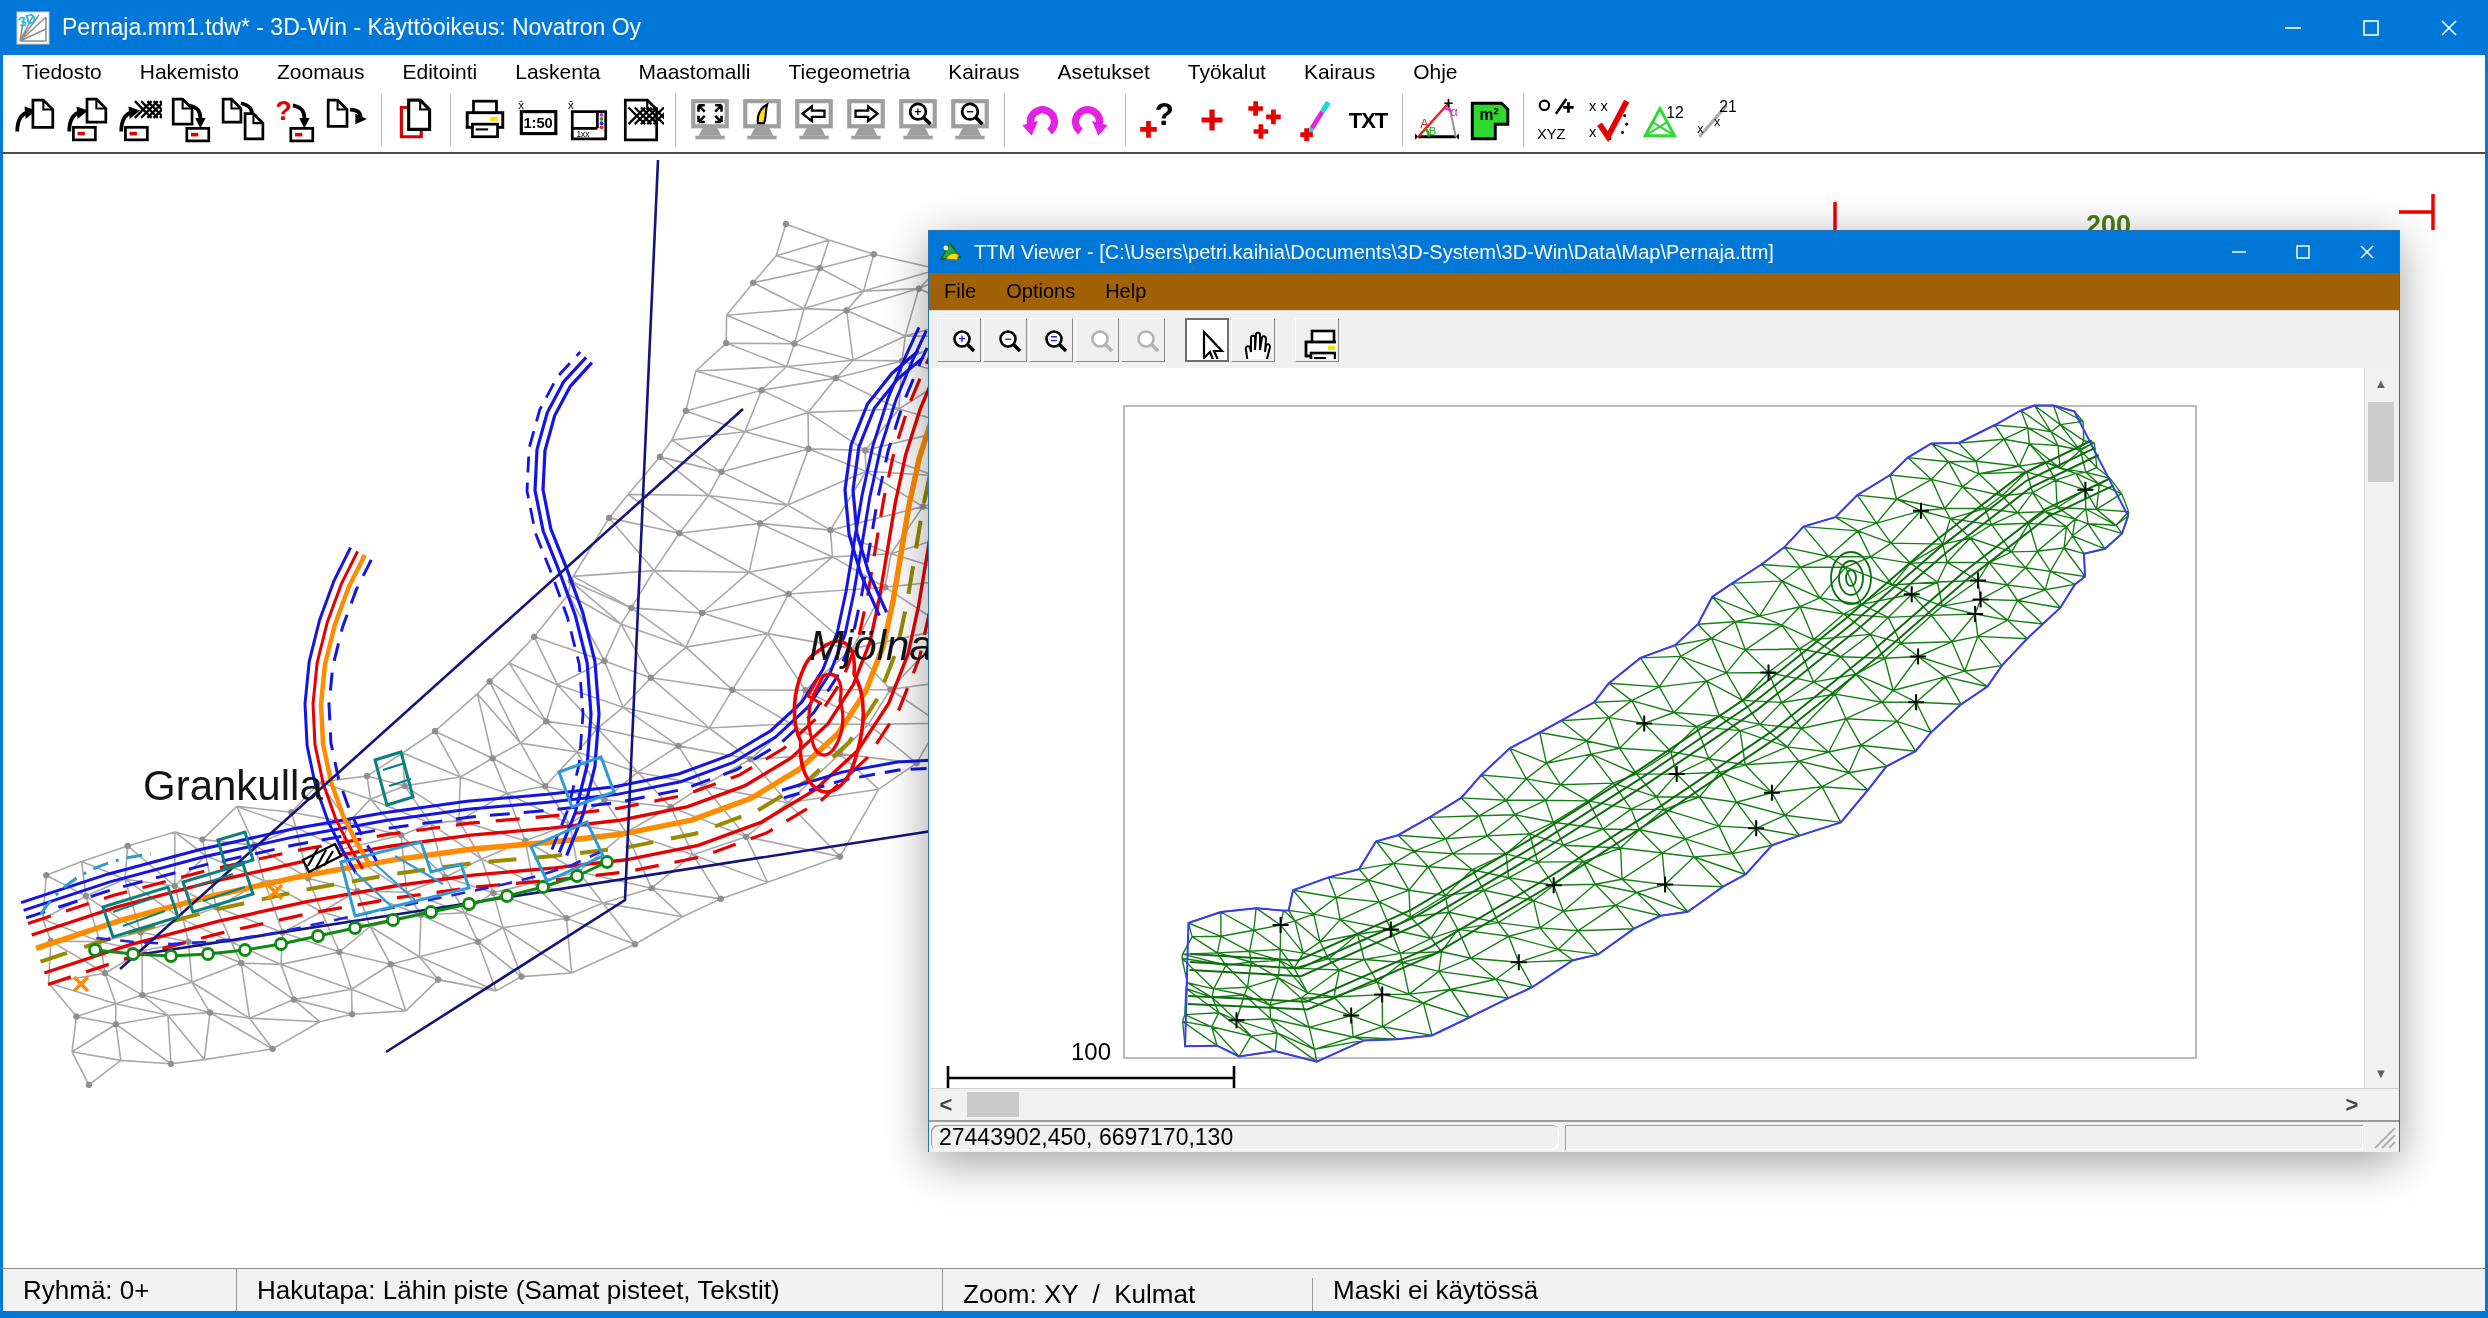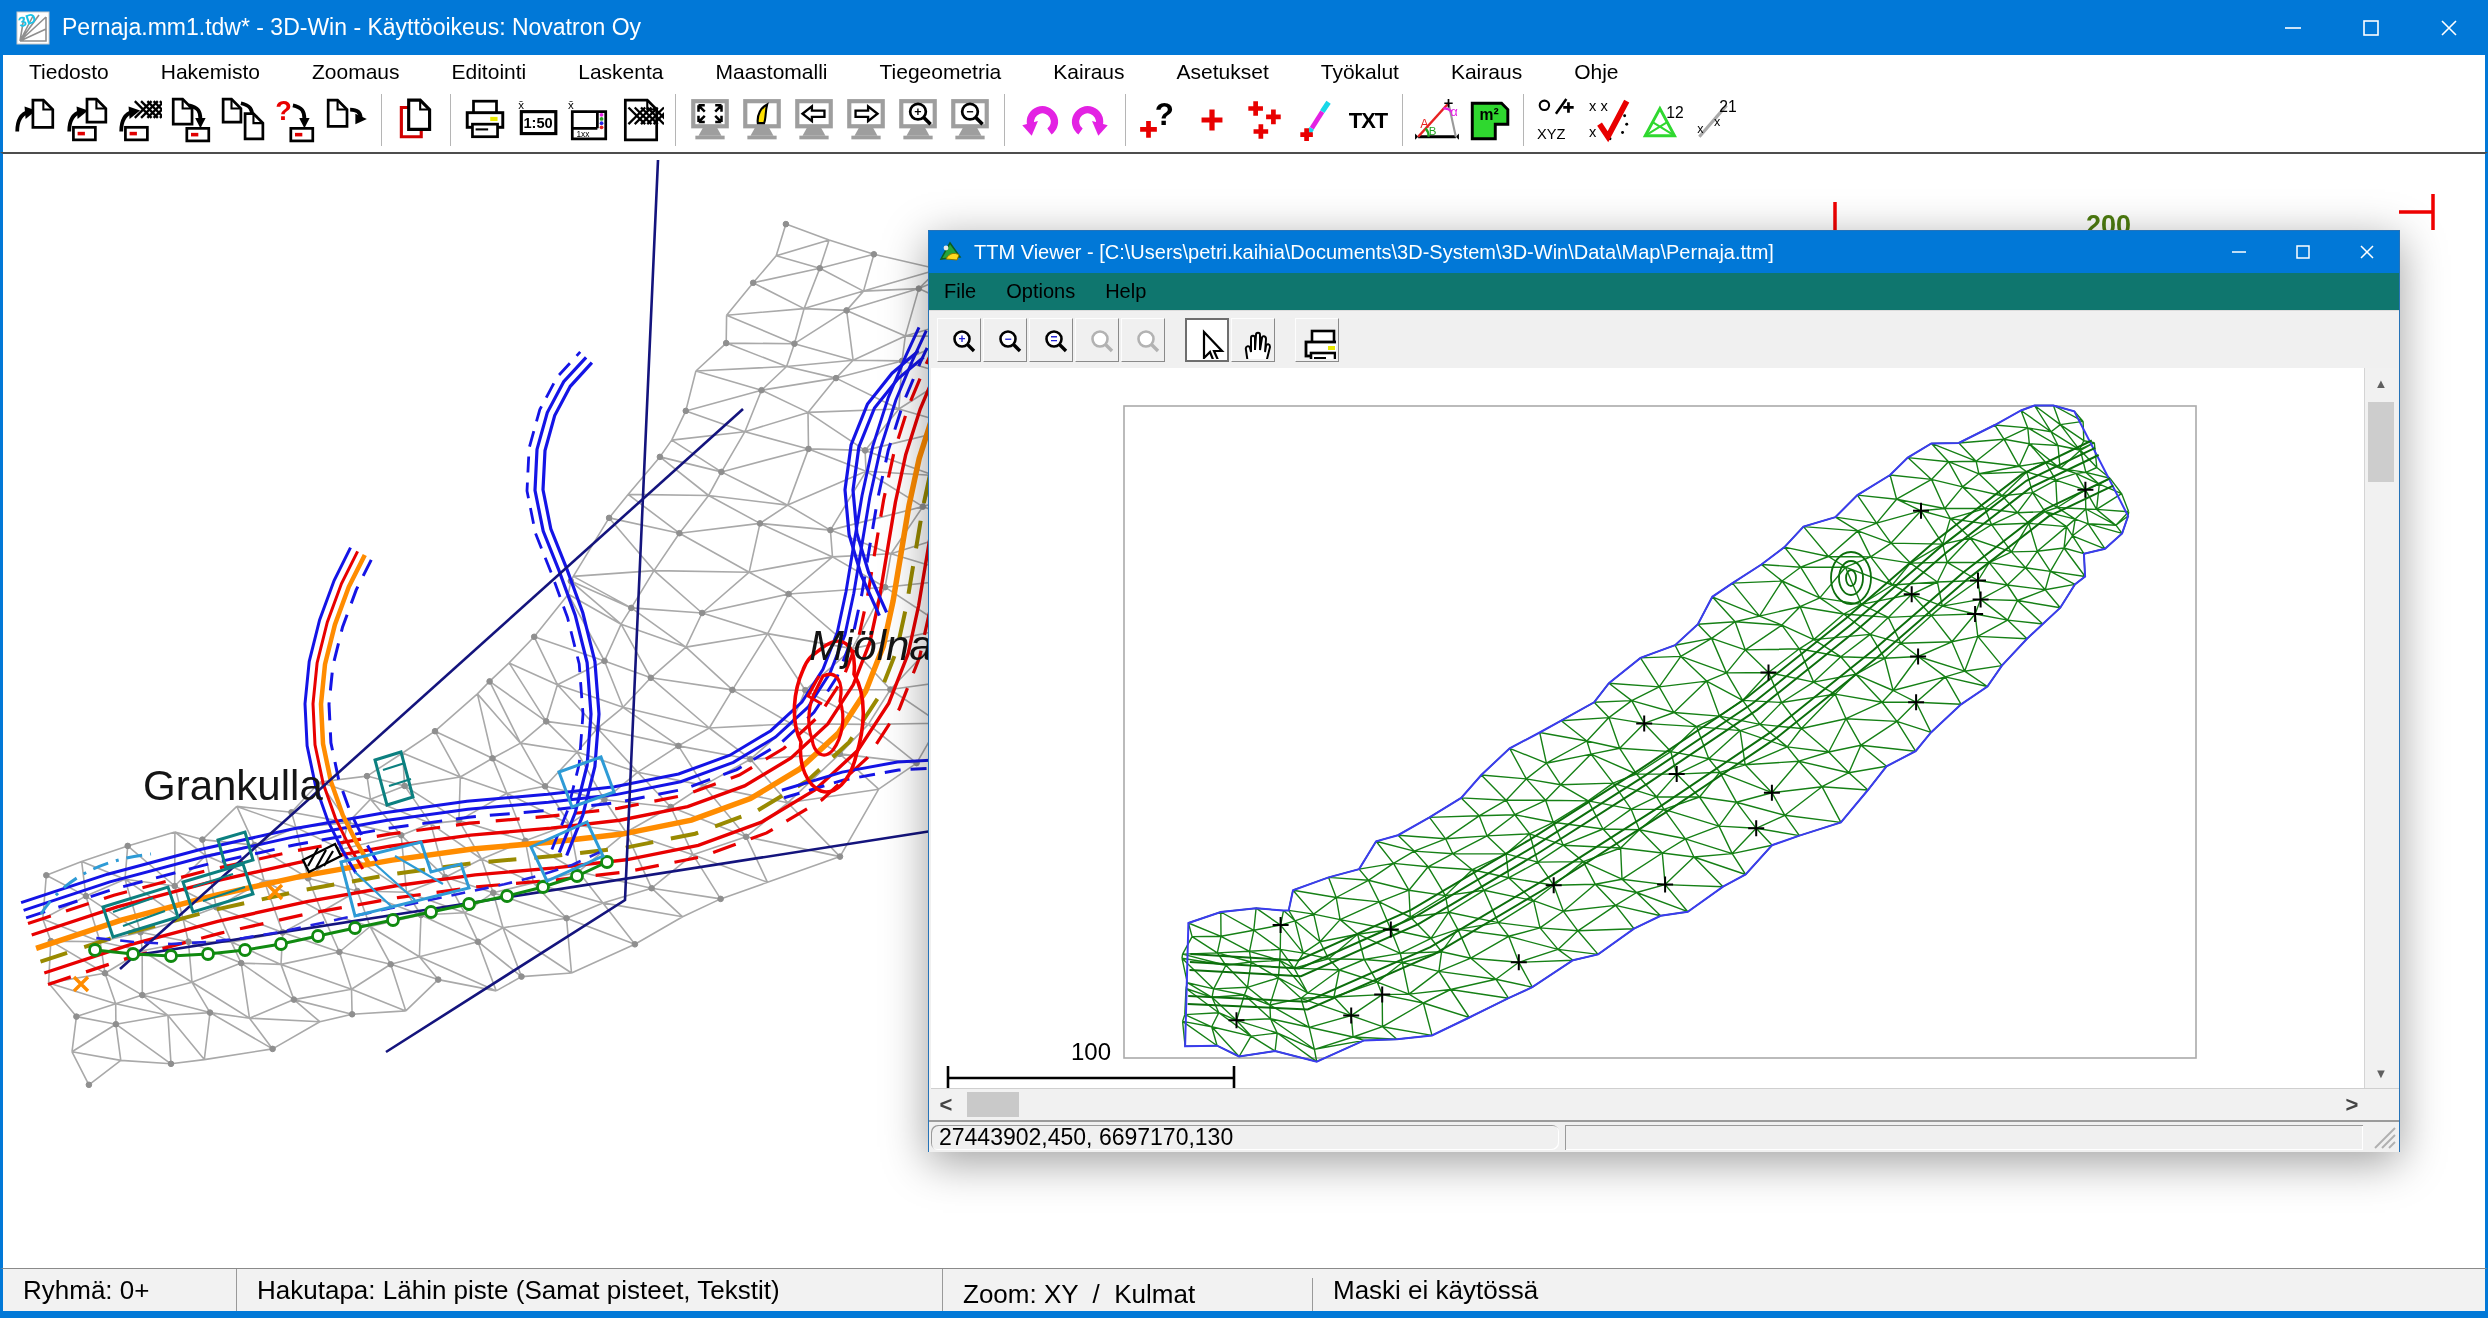--- a/index.html
+++ b/index.html
@@ -10,21 +10,21 @@
   #titlebar{position:absolute;left:0;top:0;width:2488px;height:55px;background:#0178d7;
     display:flex;align-items:center;color:#fff;}
   #titlebar .appicon{width:34px;height:34px;margin:0 12px 0 16px;flex:0 0 auto;}
   #titlebar .title{font-size:23px;white-space:pre;}
   #titlebar .winbtns{margin-left:auto;display:flex;height:55px;}
   .winbtn{width:78px;height:55px;display:flex;align-items:center;justify-content:center;}
 
   
   #menubar{position:absolute;left:0;top:55px;width:2488px;height:33px;background:#fff;
     display:flex;align-items:center;font-size:21px;color:#000;border-left:3px solid #0178d7;border-right:3px solid #0178d7;box-sizing:border-box;}
-  .menu-item{padding:0 26px;height:100%;display:flex;align-items:center;}
+  .menu-item{padding:0 19px;height:100%;display:flex;align-items:center;}
 
   
   #toolbar{position:absolute;left:0;top:88px;width:2488px;height:64px;background:#fff;
     display:flex;align-items:center;border-left:3px solid #0178d7;border-right:3px solid #0178d7;box-sizing:border-box;padding-left:6px;}
   .tb-group{display:flex;align-items:center;}
   .tb-btn{width:52px;height:52px;display:flex;align-items:center;justify-content:center;}
   .tb-sep{width:1px;height:52px;background:#b5b5b5;margin:0 8px;}
 
   
   #workspace{position:absolute;left:0;top:152px;width:2488px;height:1116px;background:#fff;
@@ -37,21 +37,21 @@
 
   
   #ttm{position:absolute;left:925px;top:76px;width:1472px;height:922px;background:#f0f0f0;
     border:1px solid #2673b8;box-sizing:border-box;box-shadow:0 10px 42px rgba(0,0,0,.38);}
   #ttm-titlebar{position:absolute;left:0;top:0;width:100%;height:42px;background:#0178d7;
     display:flex;align-items:center;color:#fff;text-align:right;}
   #ttm-titlebar .ttmicon{width:27px;height:27px;margin:0 10px 0 8px;}
   #ttm-titlebar .title{font-size:20px;white-space:pre;}
   #ttm-titlebar .winbtns{margin-left:auto;display:flex;height:42px;}
   .ttm-winbtn{width:64px;height:42px;display:flex;align-items:center;justify-content:center;}
-  #ttm-menubar{position:absolute;left:0;top:42px;width:100%;height:38px;background:#0f766e;
+  #ttm-menubar{position:absolute;left:0;top:42px;width:100%;height:38px;background:#a16207;
     display:flex;align-items:center;font-size:20px;color:#000;border-bottom:1px solid #dcdcdc;box-sizing:border-box;}
   .ttm-menu-item{padding:0 15px;height:100%;display:flex;align-items:center;}
   #ttm-toolbar{position:absolute;left:0;top:80px;width:100%;height:57px;background:#f0f0f0;
     display:flex;align-items:center;padding-left:8px;box-sizing:border-box;}
   .ttmb{width:44px;height:44px;display:flex;align-items:center;justify-content:center;
     background:#f0f0f0;border:1px solid;border-color:#fdfdfd #8a8a8a #8a8a8a #fdfdfd;margin-right:2px;box-sizing:border-box;}
   .ttmb.active{background:#fff;border-color:#6e6e6e;border-width:2px;}
   .ttmb-gap{width:18px;}
   #ttm-content{position:absolute;left:2px;top:137px;width:1435px;height:720px;background:#fff;overflow:hidden;}
   #ttm-vscroll{position:absolute;right:2px;top:137px;width:33px;height:720px;background:#f1f1f1;

